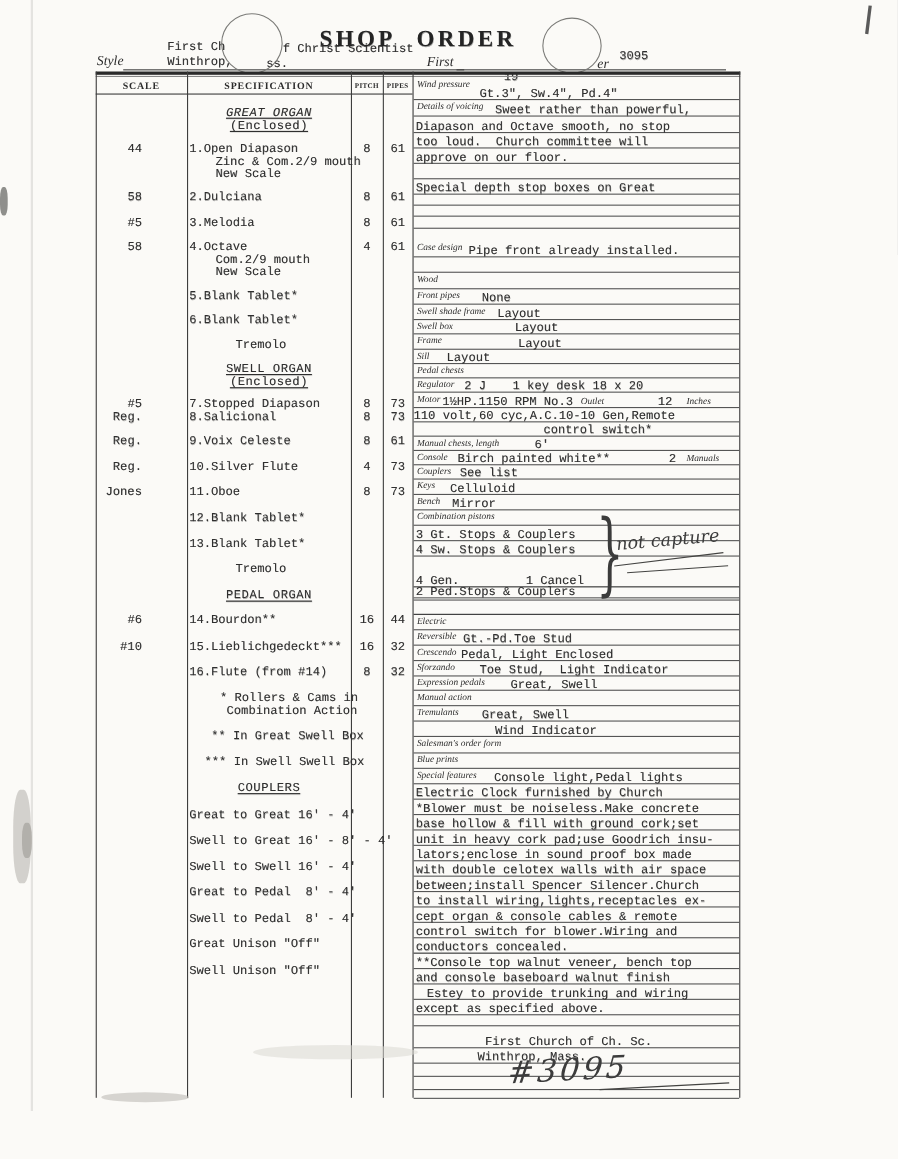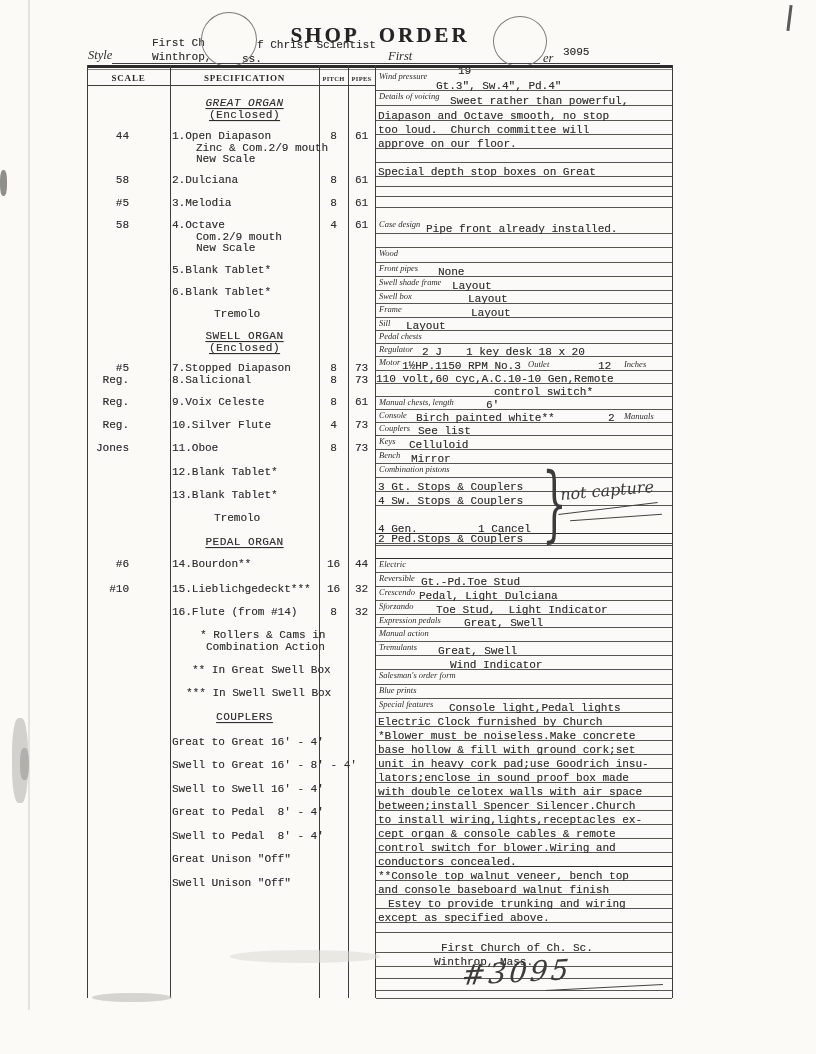--- a/index.html
+++ b/index.html
@@ -270,21 +270,21 @@
       <div class="rrow heavy" style="top: 545px; height: 13px;"></div>
       <div class="rrow" style="top: 558px; height: 14px;">
         <div class="flabel">Electric</div>
       </div>
       <div class="rrow" style="top: 572px; height: 14px;">
         <div class="flabel">Reversible</div>
         <div class="typed val" style="left: 45px;">Gt.-Pd.Toe Stud</div>
       </div>
       <div class="rrow" style="top: 586px; height: 14px;">
         <div class="flabel">Crescendo</div>
-        <div class="typed val" style="left: 43px;">Pedal, Light Dulciana</div>
+        <div class="typed val" style="left: 43px;">Pedal, Light Enclosed</div>
       </div>
       <div class="rrow" style="top: 600px; height: 14px;">
         <div class="flabel">Sforzando</div>
         <div class="typed val" style="left: 60px;">Toe Stud,  Light Indicator</div>
       </div>
       <div class="rrow" style="top: 614px; height: 13px;">
         <div class="flabel">Expression pedals</div>
         <div class="typed val" style="left: 88px;">Great, Swell</div>
       </div>
       <div class="rrow" style="top: 627px; height: 14px;">

